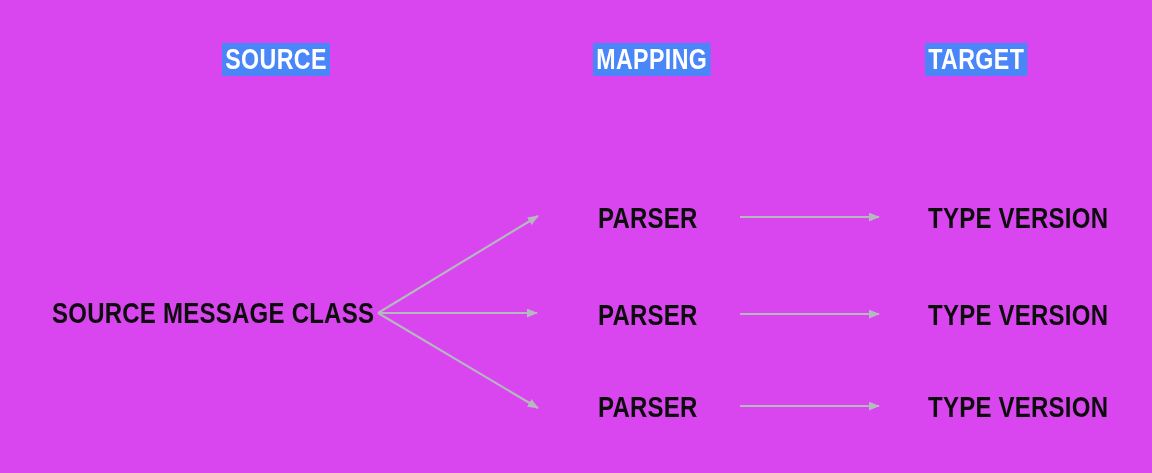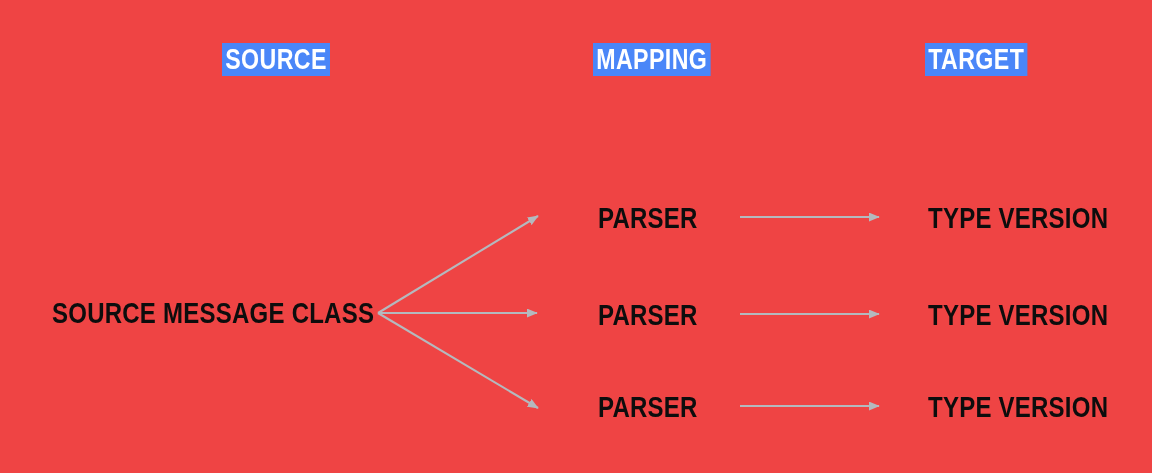--- a/index.html
+++ b/index.html
@@ -7,21 +7,21 @@
     padding: 0;
     background: #ffffff;
   }
   body {
     font-family: "Liberation Sans", sans-serif;
   }
   #stage {
     position: relative;
     width: 1152px;
     height: 473px;
-    background: #ef4444;
+    background: #d946ef;
     overflow: hidden;
   }
 
   
   .col-head {
     position: absolute;
     background: #4a86f8;
     color: #ffffff;
     font-family: "Liberation Sans Narrow", "Liberation Sans", sans-serif;
     font-weight: bold;

